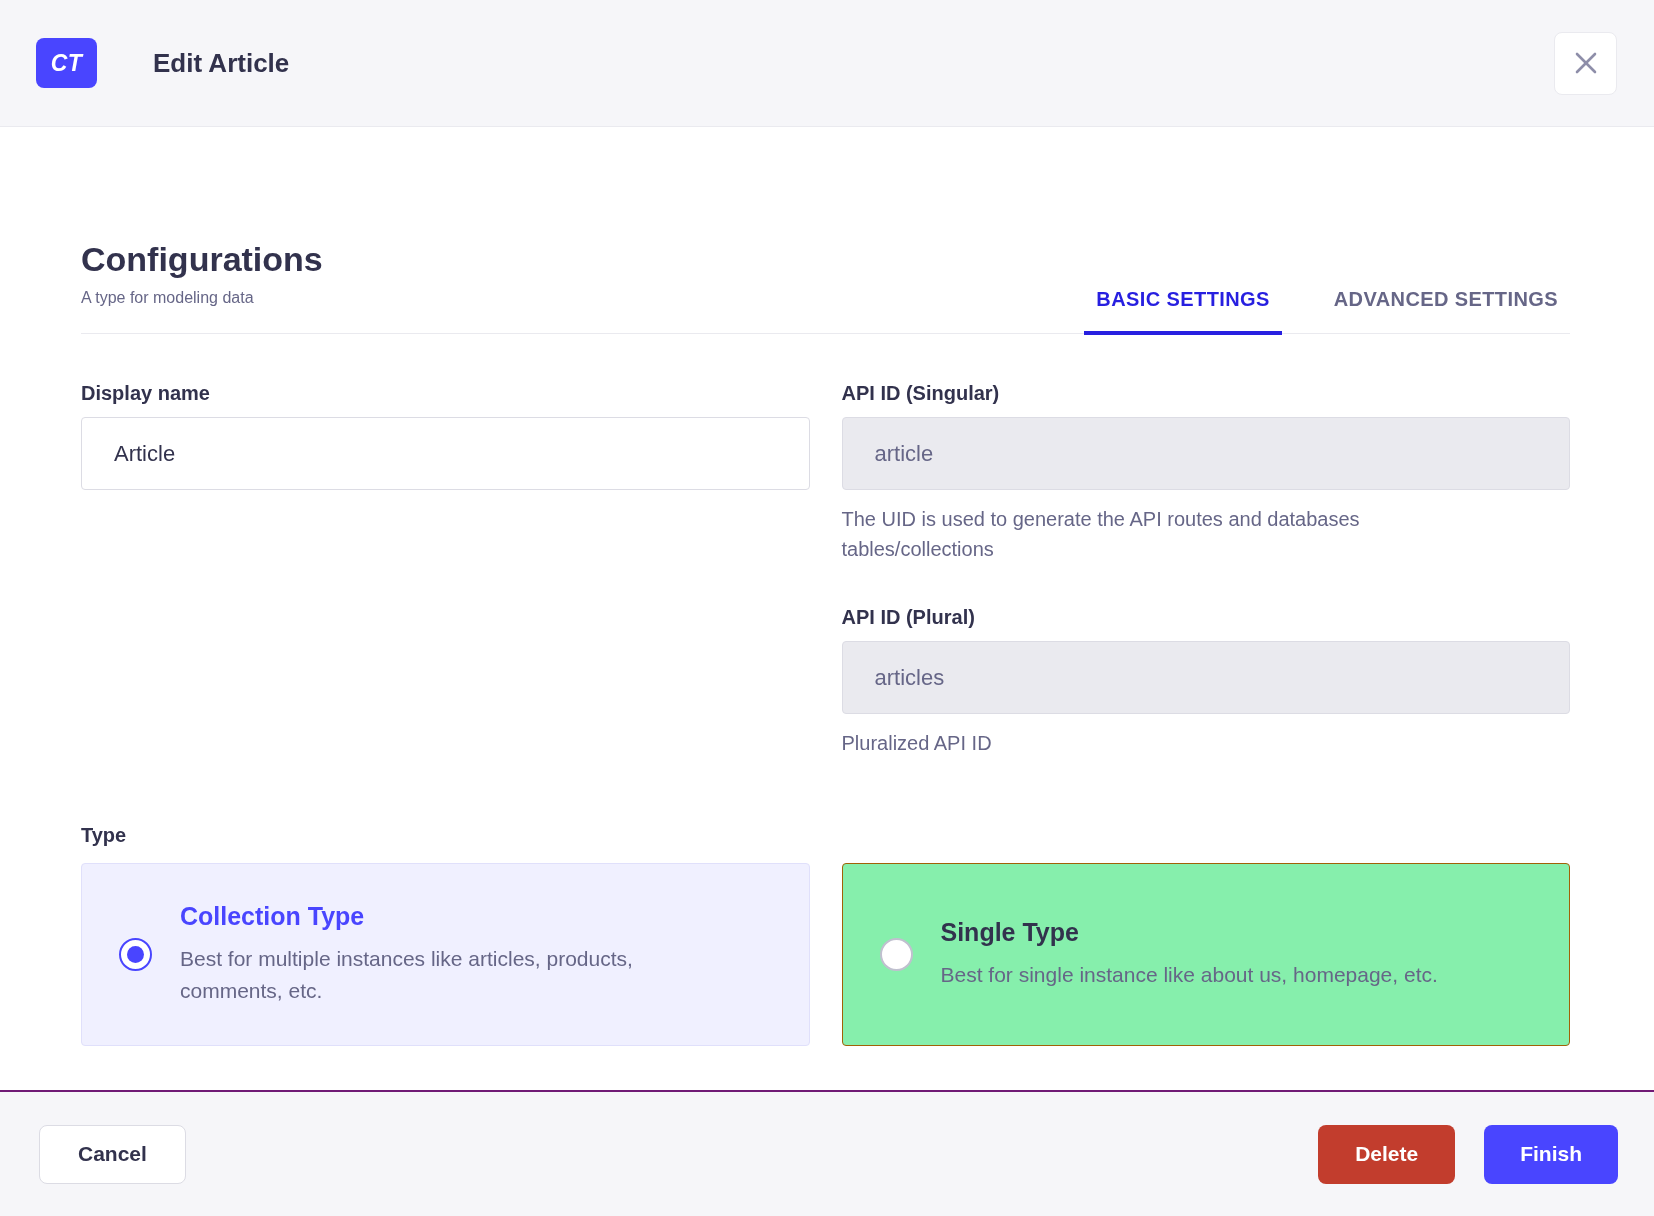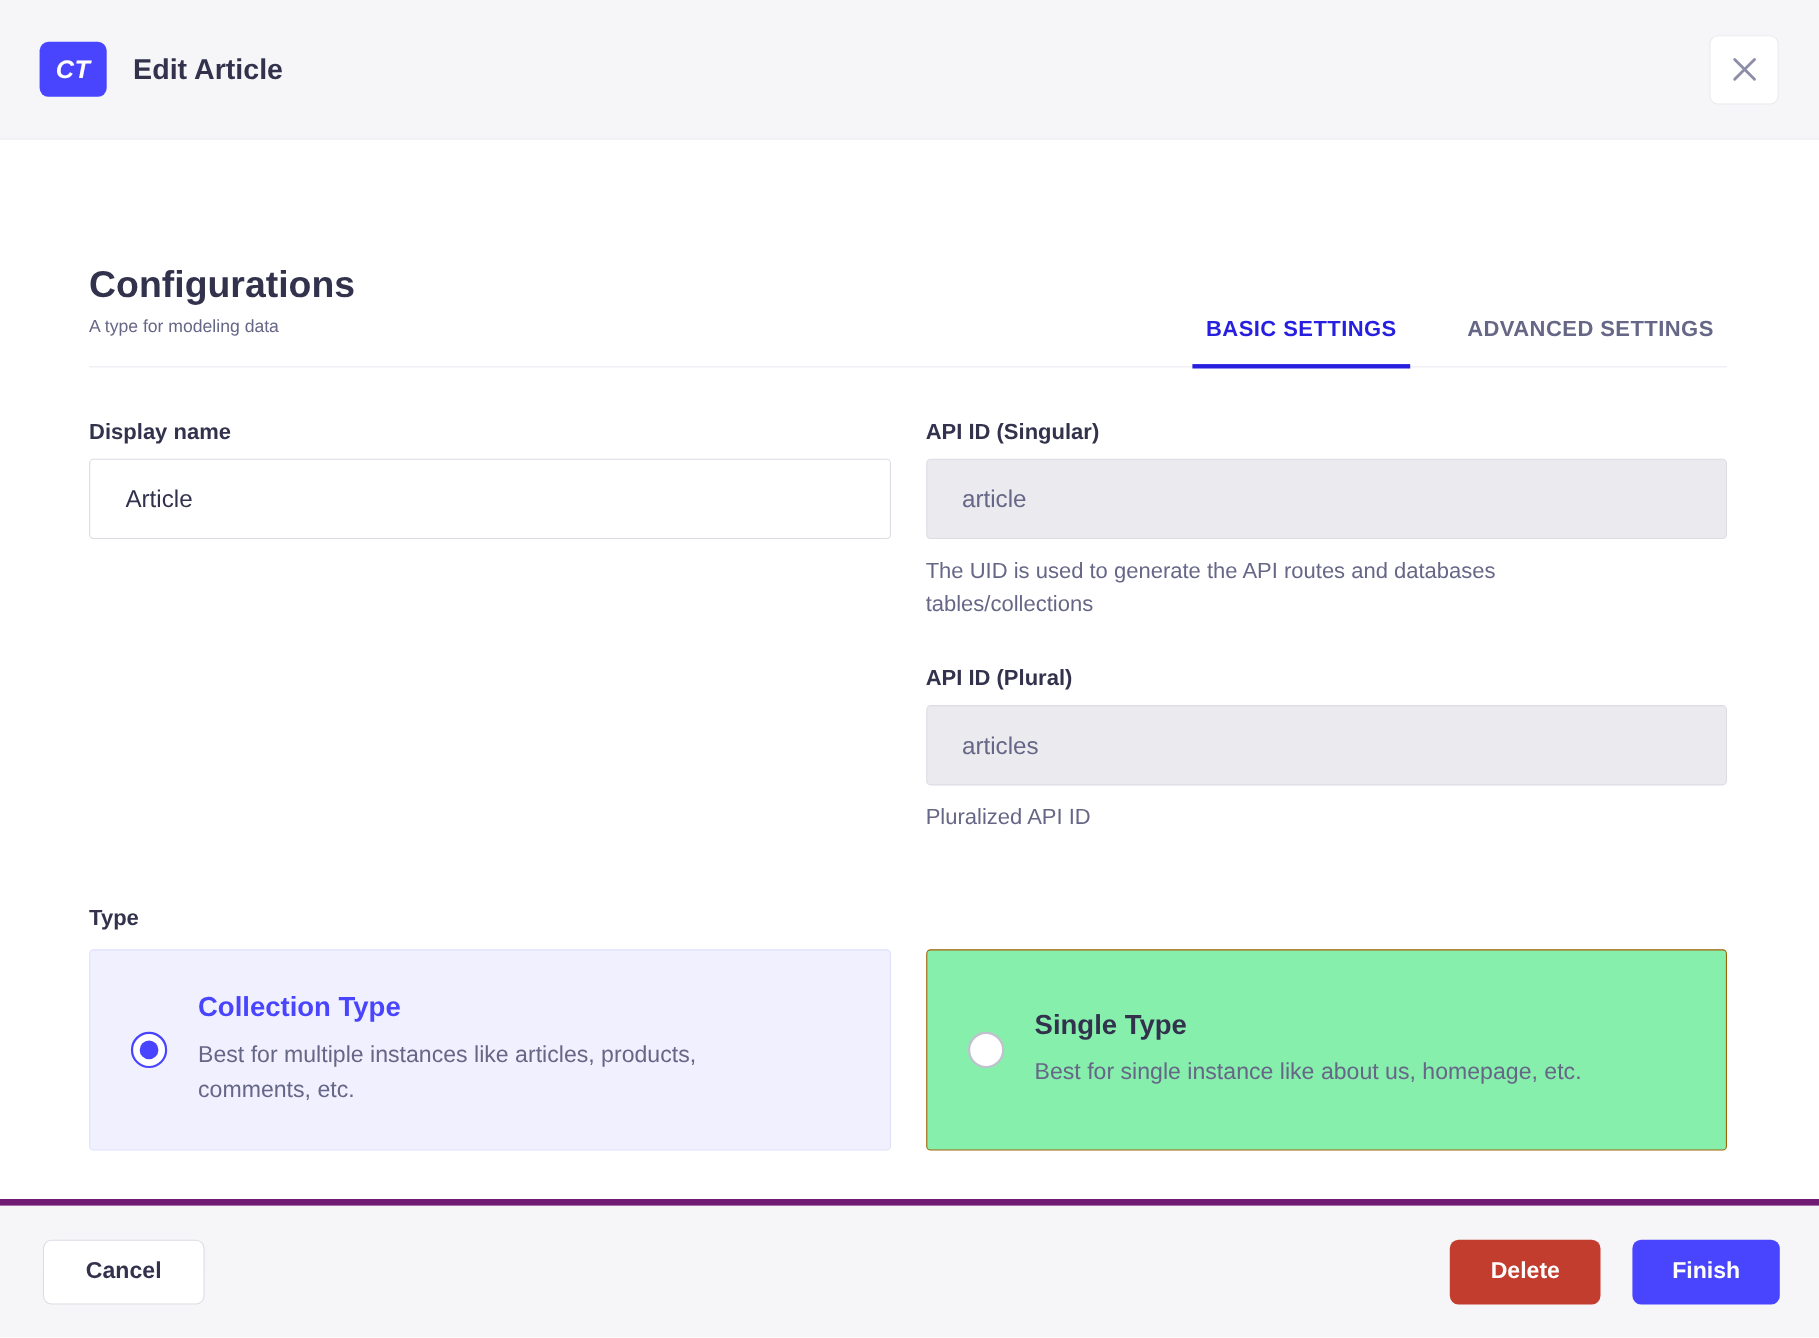--- a/index.html
+++ b/index.html
@@ -11,20 +11,21 @@
   }
   .modal { width: 1654px; height: 1216px; display: flex; flex-direction: column; overflow: hidden; }
 
   
   .modal-header {
     height: 127px; flex: 0 0 127px;
     background: #f6f6f9;
     border-bottom: 1px solid #eaeaef;
     display: flex; align-items: center;
     padding: 0 37px 0 36px;
+    gap: 32px;
   }
   .ct-badge {
     width: 61px; height: 50px; border-radius: 8px;
     background: #4945ff; color: #ffffff;
     font-style: italic; font-weight: bold; font-size: 23px;
     display: flex; align-items: center; justify-content: center;
     letter-spacing: 0.5px;
   }
   .header-title { font-size: 26px; font-weight: bold; margin-left: 24px; color: #32324d; }
   .close-btn {
@@ -95,21 +96,21 @@
   .radio .dot { width: 17px; height: 17px; border-radius: 50%; background: #4945ff; }
   .card-text { margin-left: 28px; }
   .card-title { font-size: 25px; font-weight: bold; margin-bottom: 12px; }
   .type-card.selected .card-title { color: #4945ff; }
   .type-card.unselected .card-title { color: #32324d; }
   .card-desc { font-size: 21px; color: #666687; line-height: 32px; max-width: 560px; }
 
   
   .modal-footer {
     height: 126px; flex: 0 0 126px;
-    background: #f6f6f9; border-top: 6px solid #701a75;
+    background: #f6f6f9; border-top: 2px solid #701a75;
     display: flex; align-items: center;
     padding: 0 36px 0 39px;
   }
   .btn {
     height: 59px; border-radius: 8px;
     font-size: 21px; font-weight: bold;
     display: inline-flex; align-items: center; justify-content: center;
     cursor: pointer; border: none;
     font-family: "Liberation Sans", "DejaVu Sans", sans-serif;
   }

